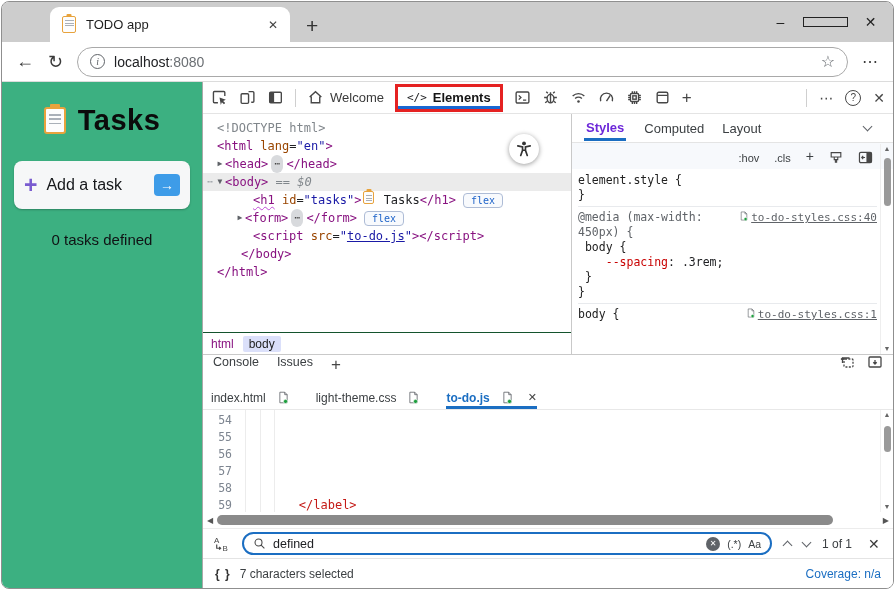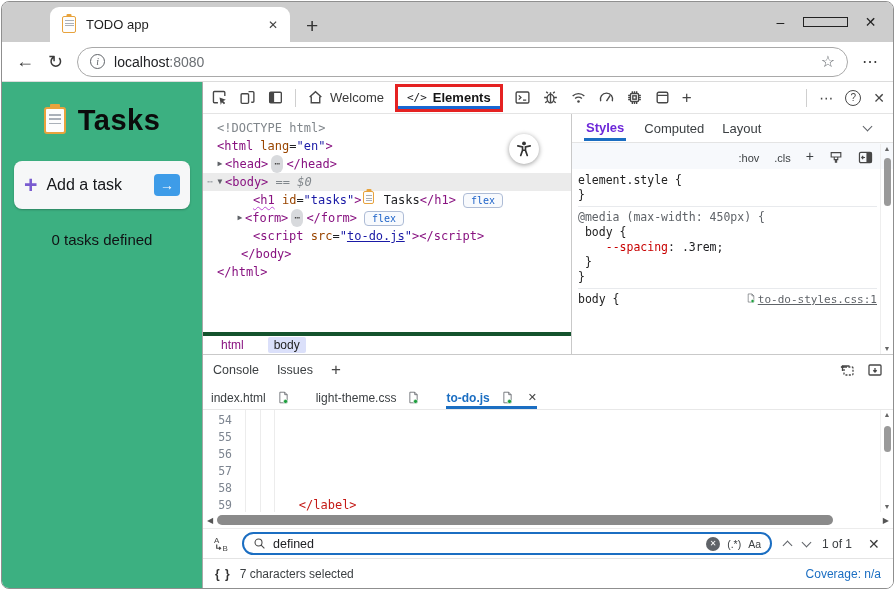--- a/index.html
+++ b/index.html
@@ -87,22 +87,22 @@
   .gray { color:#80868b; }
   .hint { color:#80868b; font-style:italic; }
   .dots { background:#d8dadd; color:#444; border-radius:7px; font-size:10px; padding:0 3px; margin:0 3px; }
   .squiggle { text-decoration:underline wavy #c04bd6 1px; text-underline-offset:2px; }
   .link { text-decoration:underline; }
   .badge { margin-left:7px; border:1px solid #aebcd6; background:#f8fafd; color:#1f64c9; border-radius:4px;
            font-size:10px; padding:0 7px; line-height:13px; align-self:center;
            font-family:"DejaVu Sans Mono",monospace; }
   .a11y { position:absolute; right:32px; top:20px; width:30px; height:30px; border-radius:50%; background:#fff;
           box-shadow:0 1px 5px rgba(0,0,0,.4); display:flex; align-items:center; justify-content:center; }
-  .breadcrumb { height:22px; flex:none; border-top:4px solid #14532d; display:flex; align-items:center;
-                padding-left:12px; gap:18px; font-size:12px; }
+  .breadcrumb { height:22px; flex:none; border-top:1px solid #14532d; display:flex; align-items:center;
+                padding-left:2px; gap:3px; font-size:12px; }
   .crumb { color:#881280; padding:1px 6px; }
   .crumb.sel { background:#dbe0fa; border-radius:2px; }
 
   
   .stylespane { flex:1; border-left:1px solid #c9c9c9; display:flex; flex-direction:column; position:relative; min-width:0; }
   .stabs { height:29px; flex:none; display:flex; align-items:center; gap:18px; padding:0 12px; border-bottom:1px solid #e4e4e4; }
   .stab { font-size:13px; color:#3c4043; }
   .stab.active { color:#6d28d9; font-weight:700; border-bottom:3px solid #1b6ec2; padding:5px 2px 3px 2px; }
   .chev { width:7px; height:7px; border-right:1.6px solid #5f6368; border-bottom:1.6px solid #5f6368; flex:none; }
   .chev.down { transform:rotate(45deg); margin-bottom:3px; }
@@ -125,21 +125,21 @@
              color:#5f6368; text-decoration:underline; }
   .sel { color:#222; } .media { color:#5f6368; } .prop { color:#c80000; } .cval { color:#202124; }
   .vsb { position:absolute; right:0; top:30px; bottom:0; width:13px; display:flex; flex-direction:column;
          align-items:center; border-left:1px solid #eee; }
   .vsb .tri { font-size:7px; color:#666; line-height:10px; }
   .vsb .thumb { width:7px; height:48px; background:#9a9a9a; border-radius:4px; margin-top:4px; }
   .vsb .spacer { flex:1; }
 
   
   .drawer { flex:1; border-top:1px solid #c9c9c9; display:flex; flex-direction:column; min-height:0; }
-  .drawertabs { height:29px; flex:none; display:flex; align-items:center; padding:0 10px; gap:18px; }
+  .drawertabs { height:29px; flex:none; display:flex; padding:0 10px; gap:18px; }
   .drtab { font-size:12.5px; color:#3c4043; }
   .qsbox { padding:4px 10px; }
   .qsbox .drtab { color:#1b6ec2; font-weight:700; }
   .drplus { font-size:17px; color:#474747; }
   .drawer-icons { margin-left:auto; display:flex; gap:12px; }
   .srctabs { height:26px; flex:none; display:flex; align-items:flex-end; gap:26px; padding:0 4px 0 8px;
              border-bottom:1px solid #e8e8e8; }
   .srctab { display:flex; align-items:center; gap:11px; font-size:12px; color:#3c4043; padding-bottom:4px; }
   .srctab.active { color:#1b6ec2; font-weight:700; border-bottom:3px solid #1b6ec2; padding-bottom:1px; }
   .srctab .x { color:#444; font-size:11px; font-weight:400; margin-left:3px; }
@@ -335,20 +335,28 @@
             </div>
           </div>
           <div class="scontent" id="styles-rules">
               <div class="rule">
                 <div class="cssline"><span class="sel">element.style {</span></div>
                 <div class="cssline"><span class="sel">}</span></div>
               </div>
               <div class="rule">
                 <div class="rline">
                   <div class="rtext"><span class="media">@media (max-width: 450px) {</span></div>
+                  <span class="csslink">
+                    <svg class="doc" style="width:10px;height:12px;" viewBox="0 0 16 16">
+                      <path d="M3.5 1.5h6l3 3v10h-9z" fill="#fff" stroke="#5f6368"></path>
+                      <path d="M9.5 1.5v3h3" fill="none" stroke="#5f6368"></path>
+                      <circle cx="10.5" cy="12.8" r="2.6" fill="#1e9e3e" stroke="#fff" stroke-width=".8"></circle>
+                    </svg>
+                    <span>to-do-styles.css:40</span>
+                  </span>
                 </div>
                 <div class="cssline"><span class="plain"> </span><span class="sel">body {</span></div>
                 <div class="cssline"><span class="plain">    </span><span class="prop">--spacing</span><span class="plain">: </span><span class="cval">.3rem</span><span class="plain">;</span></div>
                 <div class="cssline"><span class="sel"> }</span></div>
                 <div class="cssline"><span class="sel">}</span></div>
               </div>
               <div class="rule">
                 <div class="rline">
                   <div class="rtext"><span class="sel">body {</span></div>
                   <span class="csslink">

